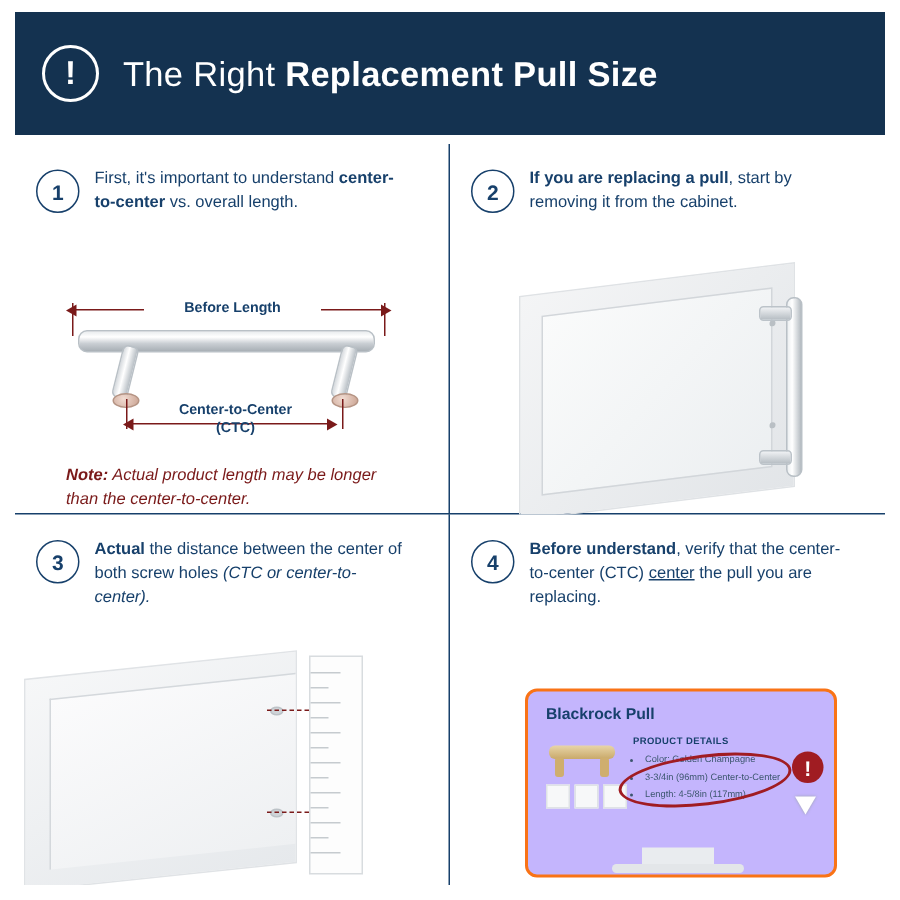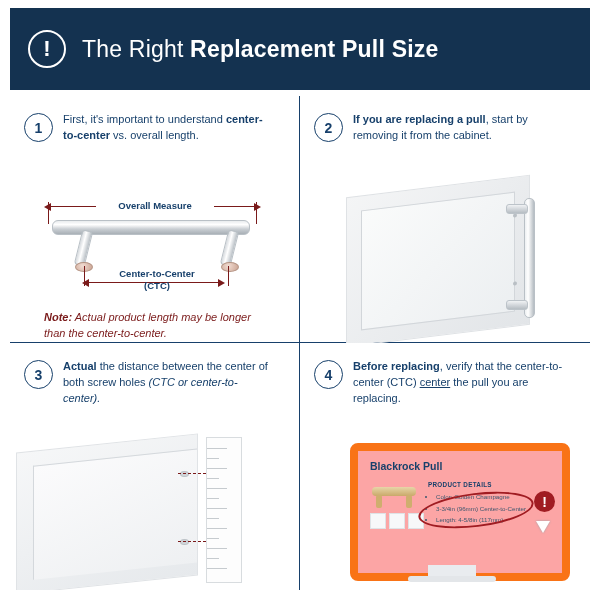--- a/index.html
+++ b/index.html
@@ -142,22 +142,22 @@
   .vdim{position:absolute;left:185px;top:22px;width:1px;height:118px;border-left:1px dashed #7a1a1a;}
   .hdash{position:absolute;height:0;border-top:1px dashed #7a1a1a;}
   .vArrowUp,.vArrowDn{position:absolute;width:0;height:0;border-left:4px solid transparent;border-right:4px solid transparent;}
   .vArrowUp{border-bottom:7px solid #7a1a1a;}
   .vArrowDn{border-top:7px solid #7a1a1a;}
   .hole3{position:absolute;width:7px;height:4px;border-radius:50%;background:#cfd4d8;border:1px solid #bcc2c7;}
 
   
   .p4art{position:absolute;left:0;top:90px;width:290px;height:157px;}
   .monitor{
-    position:absolute;left:50px;top:10px;width:204px;height:122px;
-    background:#fca5a5;border:8px solid #f97316;border-radius:8px;
+    position:absolute;left:50px;top:26px;width:204px;height:122px;
+    background:#c4b5fd;border:2px solid #f97316;border-radius:8px;
   }
   .stand{
     position:absolute;left:128px;top:132px;width:48px;height:12px;
     background:#e9ecef;
   }
   .base{
     position:absolute;left:108px;top:143px;width:88px;height:6px;
     background:#e3e6e9;border-radius:3px;
   }
   .prodtitle{position:absolute;left:12px;top:9px;font-size:10.5px;font-weight:bold;color:#17406b;}
@@ -212,21 +212,21 @@
         <div class="post postL"></div>
         <div class="post postR"></div>
         <div class="foot footL"></div>
         <div class="foot footR"></div>
 
         <div class="dimline" style="left:38px;top:24px;width:208px;"></div>
         <div class="arrowL" style="left:34px;top:21px;"></div>
         <div class="arrowR" style="left:244px;top:21px;"></div>
         <div class="tick" style="left:38px;top:20px;height:22px;"></div>
         <div class="tick" style="left:246px;top:20px;height:22px;"></div>
-        <div class="dimlabel" style="left:86px;top:18px;width:110px;">Overall Measure</div>
+        <div class="dimlabel" style="left:86px;top:18px;width:110px;">Before Length</div>
 
         <div class="dimline" style="left:76px;top:100px;width:134px;"></div>
         <div class="arrowL" style="left:72px;top:97px;"></div>
         <div class="arrowR" style="left:208px;top:97px;"></div>
         <div class="tick" style="left:74px;top:84px;height:20px;"></div>
         <div class="tick" style="left:218px;top:84px;height:20px;"></div>
         <div class="dimlabel" style="left:88px;top:86px;width:110px;">Center-to-Center</div>
         <div class="dimlabel" style="left:88px;top:98px;width:110px;background:transparent;">(CTC)</div>
 
         <div class="note"><b>Note:</b><span> Actual product length may be longer than the center-to-center.</span></div>
@@ -284,21 +284,21 @@
           <div class="rtick" style="top:110px;width:20px;"></div>
           <div class="rtick" style="top:120px;width:12px;"></div>
           <div class="rtick" style="top:130px;width:20px;"></div>
         </div>
       </div>
     </div>
 
     <div class="cell c4">
       <div class="step-head">
         <div class="num">4</div>
-        <div class="step-text" style="max-width:218px;"><b>Before replacing</b><span>, verify that the center-to-center (CTC) </span><u>center</u><span> the pull you are replacing.</span></div>
+        <div class="step-text" style="max-width:218px;"><b>Before understand</b><span>, verify that the center-to-center (CTC) </span><u>center</u><span> the pull you are replacing.</span></div>
       </div>
 
       <div class="p4art">
         <div class="monitor">
           <div class="prodtitle">Blackrock Pull</div>
           <div class="prodpull">
             <div class="pp" style="left:4px;"></div>
             <div class="pp" style="right:4px;"></div>
           </div>
           <div class="thumbs">

